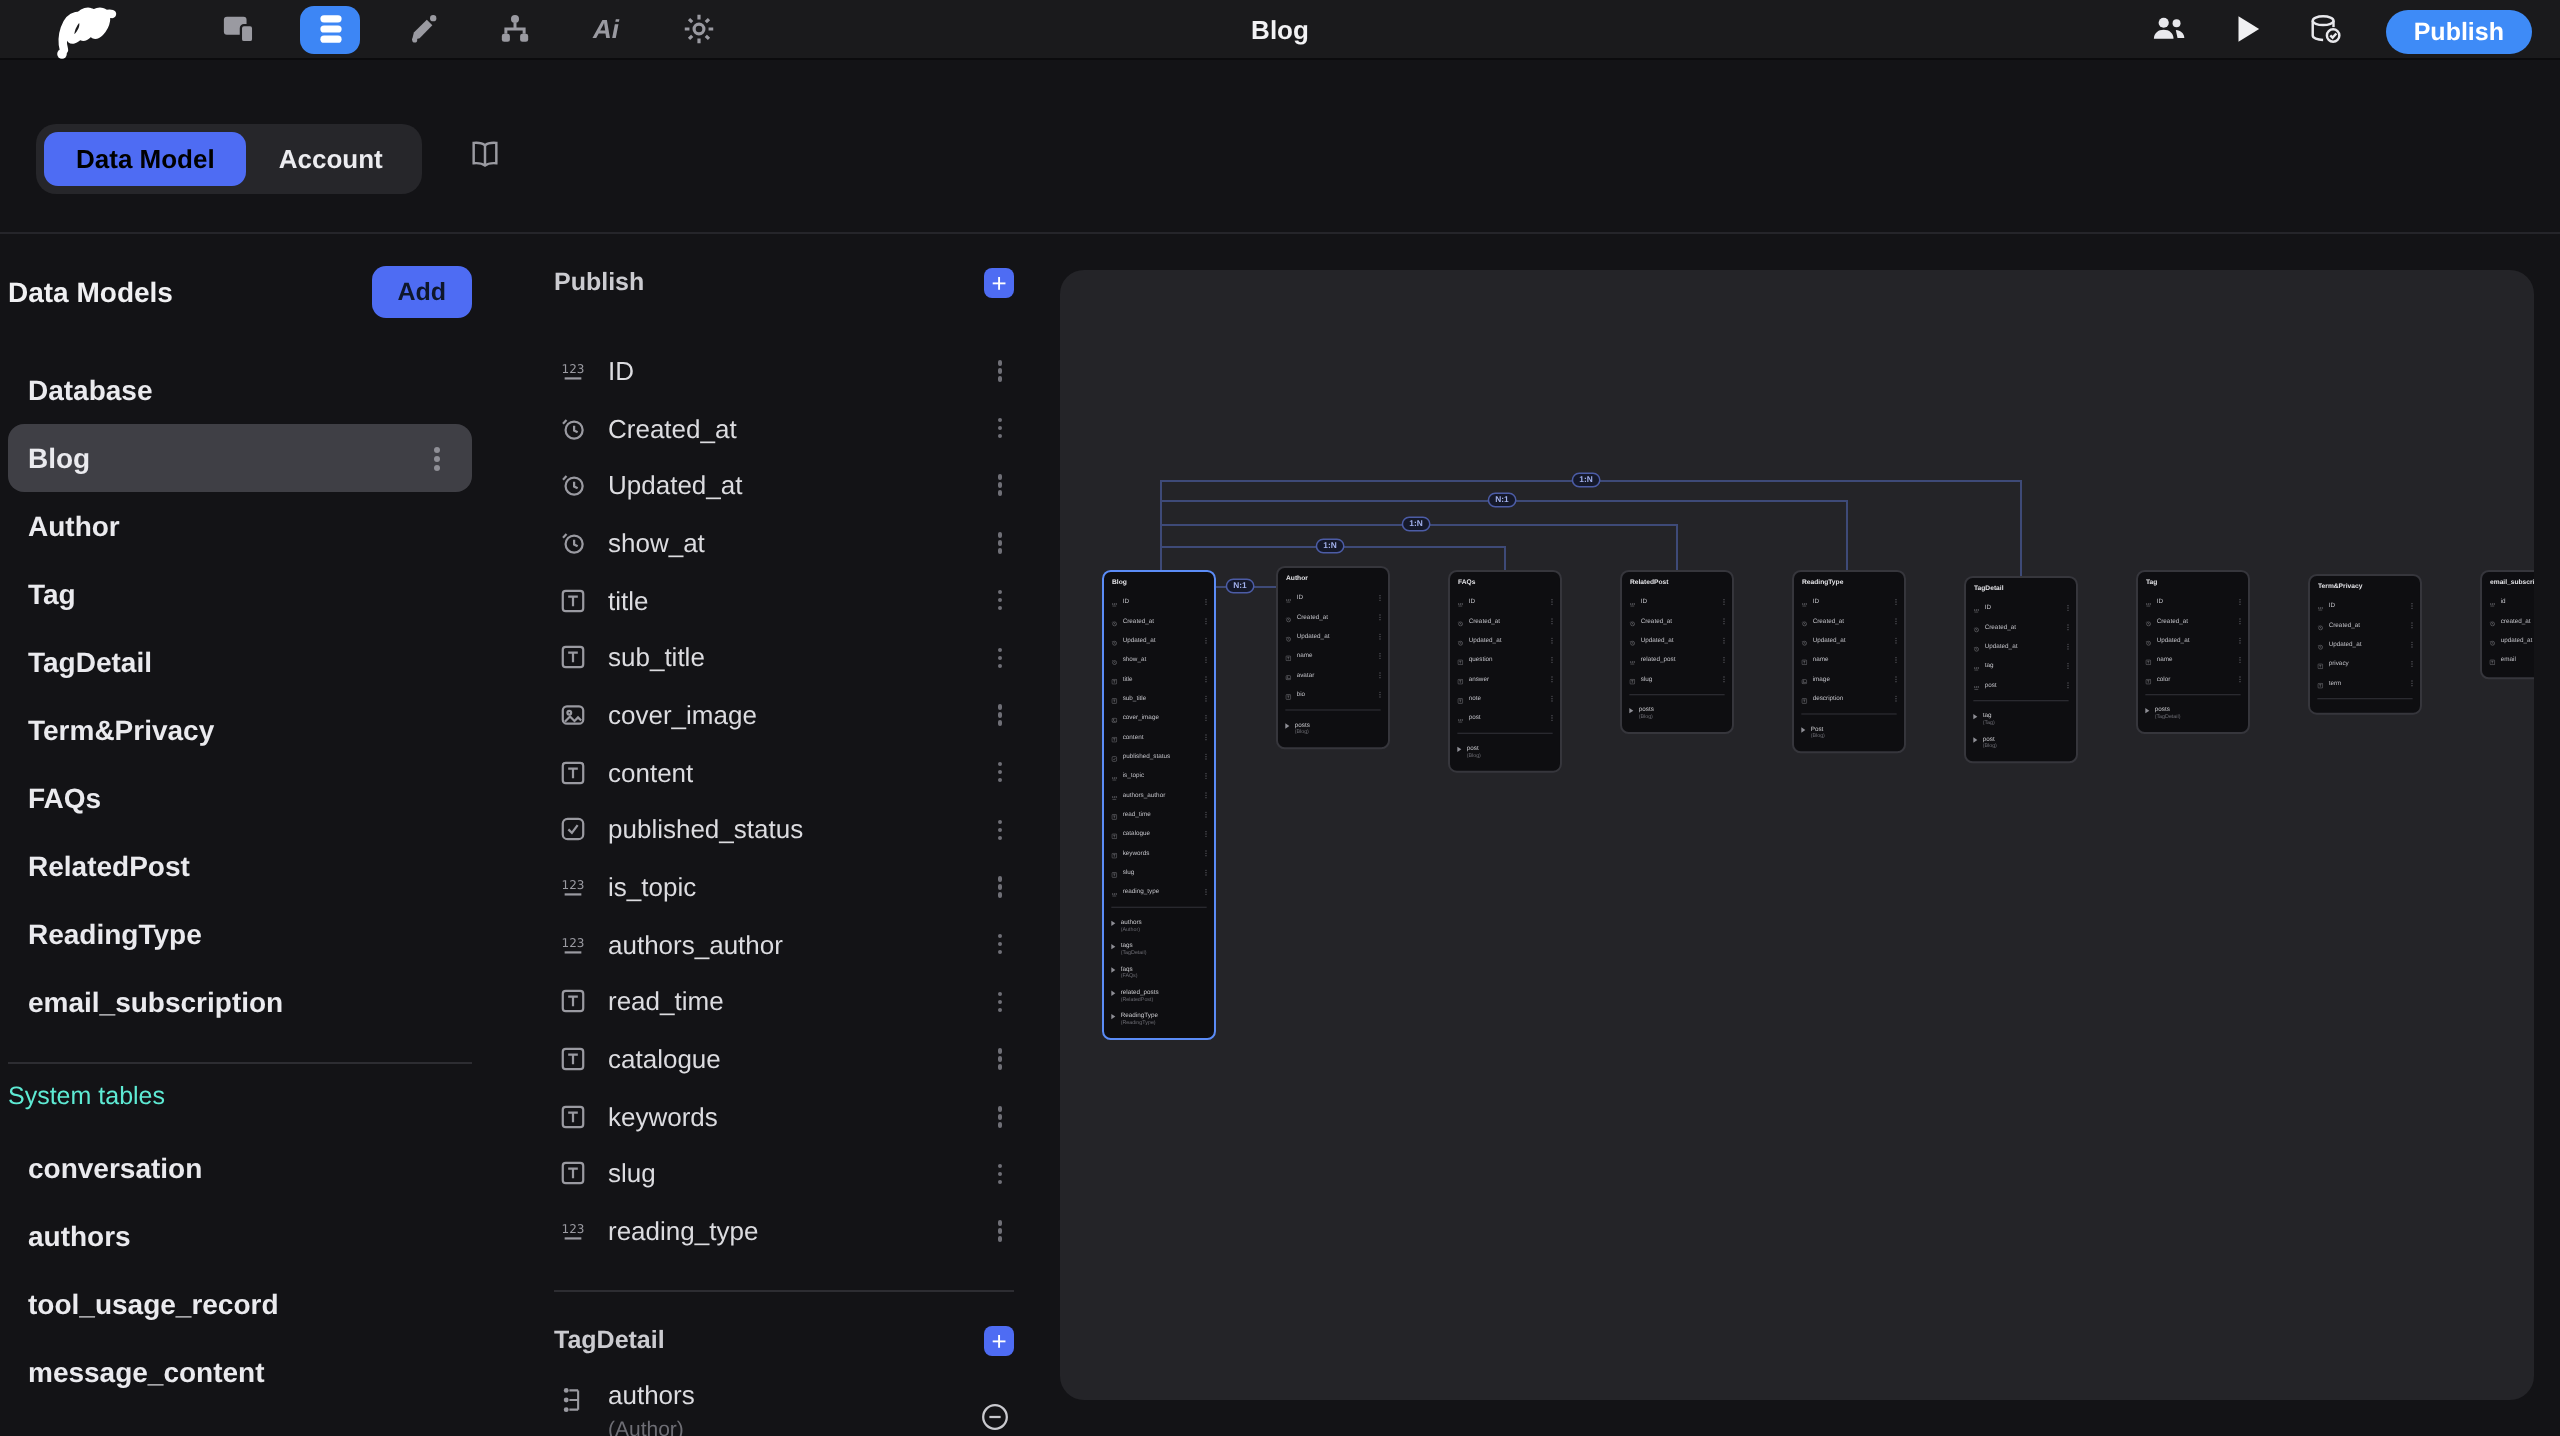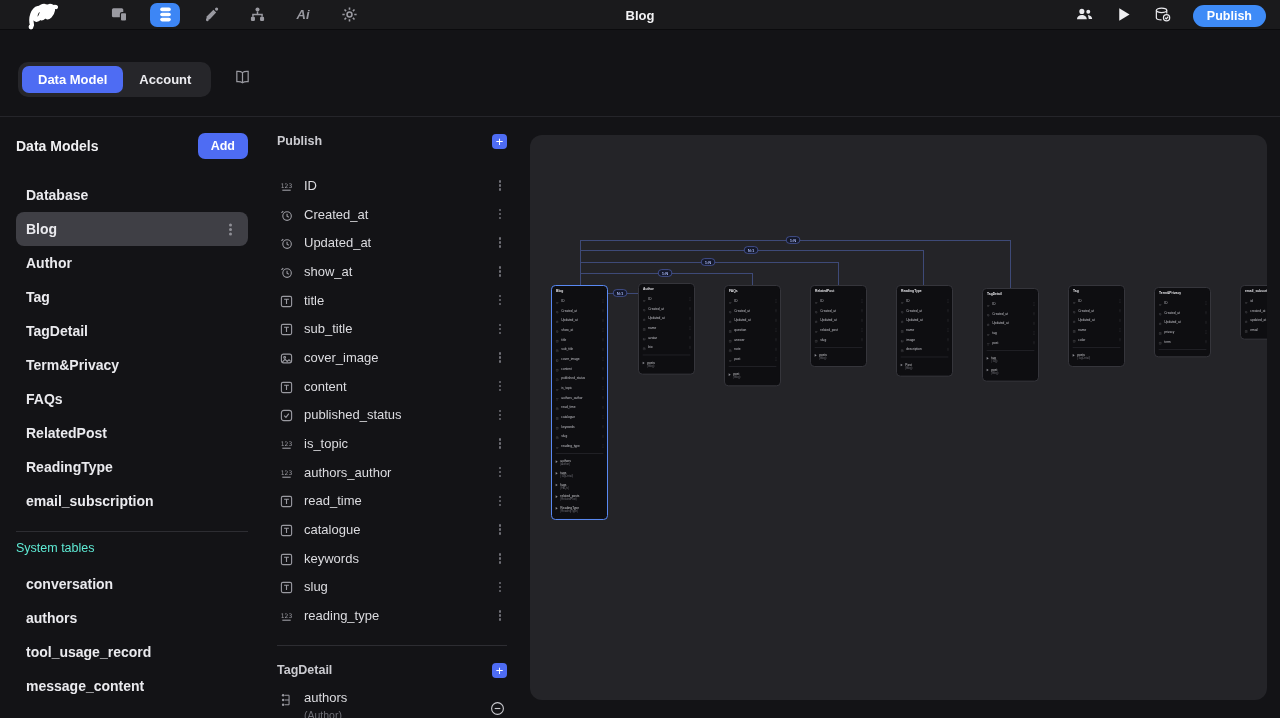--- a/index.html
+++ b/index.html
@@ -21,32 +21,32 @@
   .tb-right{margin-left:auto;display:flex;align-items:flex-end;gap:9px;margin-right:4px}
   .publish{height:22px;padding:0 14px;border:none;border-radius:11px;background:#3e8bf7;
     color:#fff;font-size:12.5px;font-weight:700;font-family:inherit;cursor:pointer;margin-left:6px}
 
   
   .modebar{height:87px;background:#131316;border-bottom:1px solid #25252a;
     padding:32px 18px 0;display:flex;align-items:flex-start;gap:23px}
   .seg{background:#26262a;border-radius:10px;padding:4px;display:flex}
   .seg-btn{border:none;background:transparent;color:#ececf0;font-size:13px;font-weight:700;
     font-family:inherit;padding:6px 16px;border-radius:7px;cursor:pointer}
-  .seg-btn.active{background:#4e6cf3;color:#ffffff}
+  .seg-btn.active{background:#4e6cf3;color:#000000}
   .book-btn{margin-top:7px;background:none;border:none;cursor:pointer;padding:0}
   .book-btn svg{width:17px;height:16px}
 
   
   .main{position:relative;height:601px}
 
   
-  .sidebar{position:absolute;left:16px;top:0;width:232px}
+  .sidebar{position:absolute;left:4px;top:0;width:232px}
   .sb-head{display:flex;align-items:center;justify-content:space-between;margin-top:16px;height:26px}
   .sb-title{color:#f0f0f2;font-size:14px;font-weight:700}
-  .add-btn{height:26px;padding:0 13px;background:#4e6cf3;border:none;border-radius:7px;color:#ffffff;
+  .add-btn{height:26px;padding:0 13px;background:#4e6cf3;border:none;border-radius:7px;color:#0f172a;
     font-size:12.5px;font-weight:700;font-family:inherit;cursor:pointer}
   .sb-list{margin-top:19px}
   .sb-list.system{margin-top:11px}
   .sb-item{height:34px;display:flex;align-items:center;padding:0 10px;border-radius:8px;
     color:#eaeaee;font-size:14px;font-weight:700;cursor:pointer}
   .sb-item.active{background:#3f3f45}
   .sb-divider{border-top:1px solid #2d2d32;margin-top:13px}
   .sb-system{color:#5eead4;font-size:12.5px;margin-top:8px;height:16px;display:flex;align-items:center}
 
   

